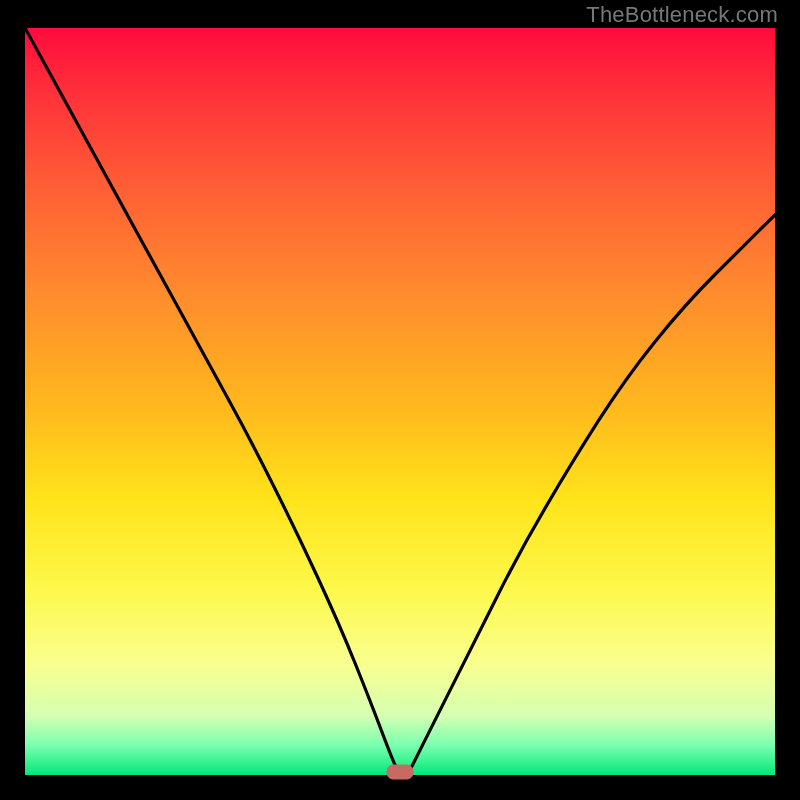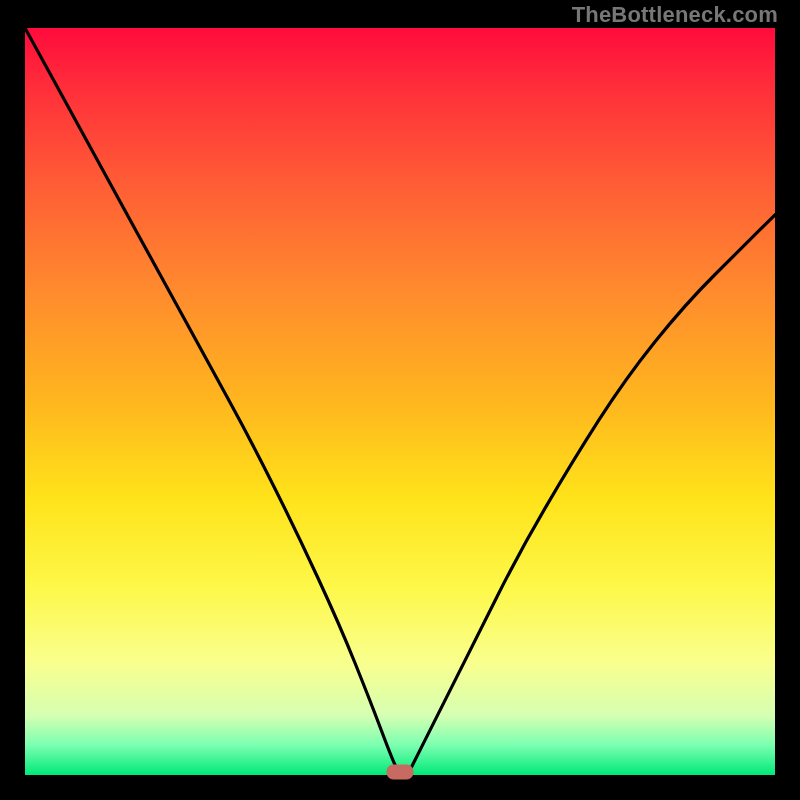--- a/index.html
+++ b/index.html
@@ -39,21 +39,21 @@
       #7bffb0 96%,
       #00e978 100%);
   }
   .watermark {
     position: absolute;
     top: 2px;
     right: 22px;
     color: #777;
     font-size: 22px;
     letter-spacing: 0.2px;
-    font-weight: 700;
+    font-weight: 400;
     user-select: none;
   }
   svg.curve {
     position: absolute;
     left: 0; top: 0;
     width: 100%;
     height: 100%;
     overflow: visible;
   }
   .marker {

